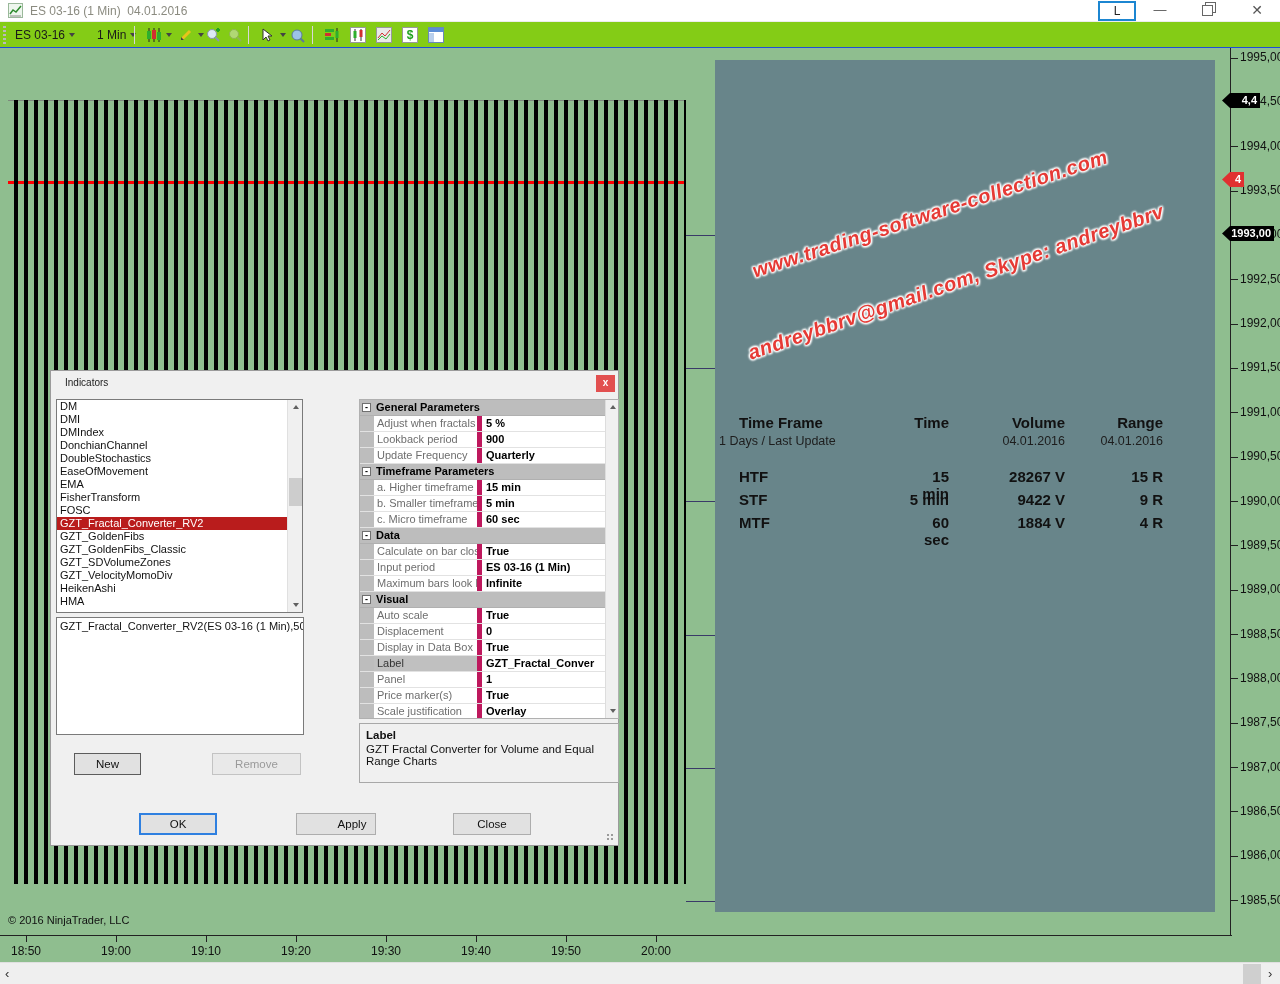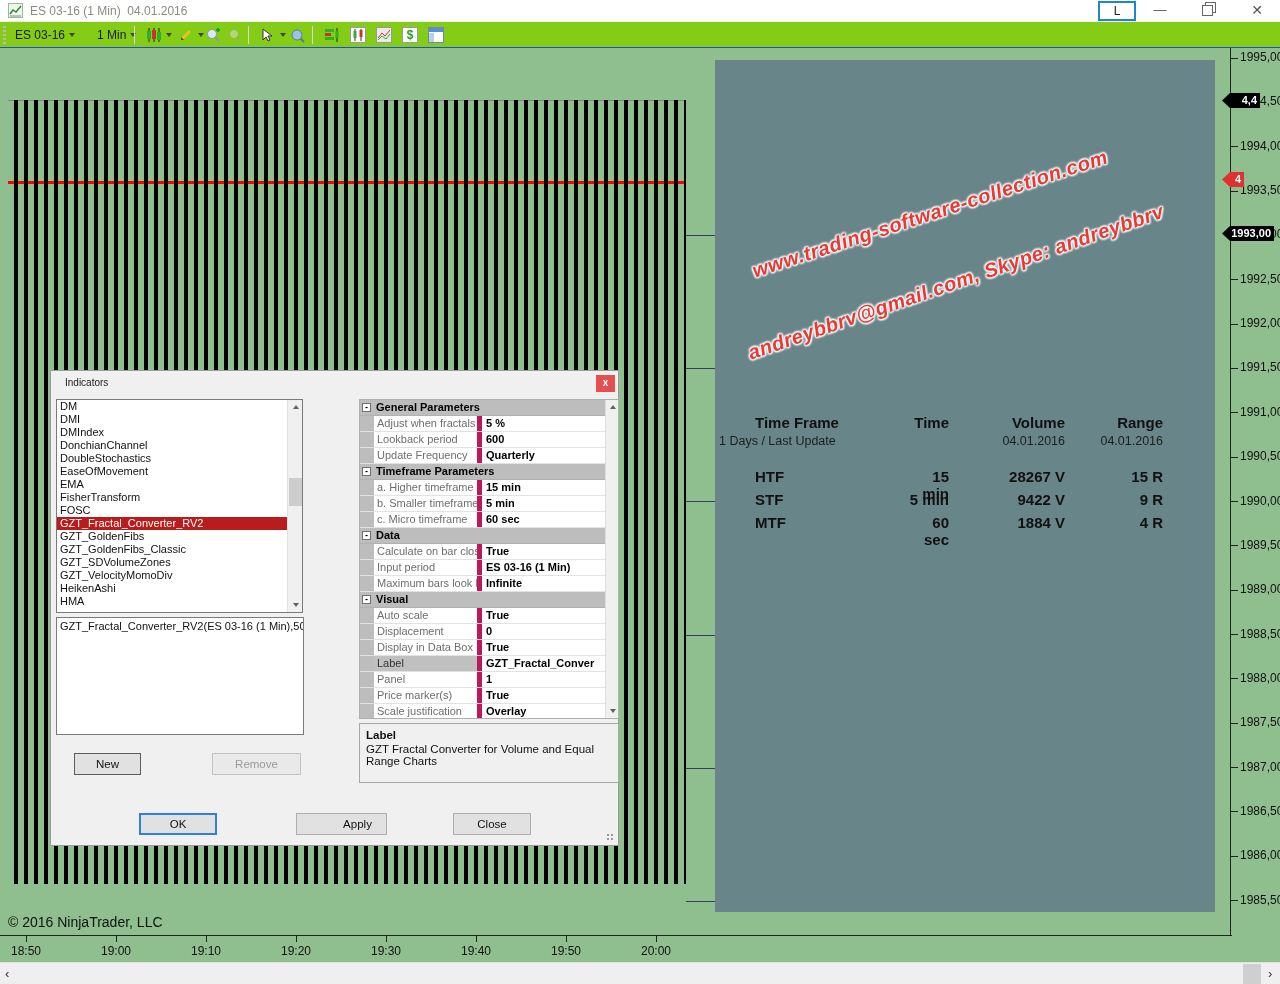--- a/index.html
+++ b/index.html
@@ -38,38 +38,38 @@
   .hline { position:absolute; left:686px; width:529px; height:1px; background:#3a3a68; }
   .panel { position:absolute; left:715px; top:12px; width:500px; height:852px; background:#68858A; }
   .wm { position:absolute; font-style:italic; font-weight:bold; font-size:20px; color:#e63a35; white-space:nowrap; transform-origin:0 50%; letter-spacing:.5px;
         text-shadow:0 0 3px #fff, 0 0 3px #fff, 1px 1px 2px #fff, -1px -1px 2px #fff, 1px -1px 2px #fff, -1px 1px 2px #fff; }
   .wm1 { left:38px; top:200px; transform:rotate(-18deg); }
   .wm2 { left:34px; top:282px; transform:rotate(-19deg); }
   #panel-table { position:absolute; left:0; top:354px; width:448px; display:grid; grid-template-columns:190px 50px 112px 96px; grid-template-rows:20px 34px 23px 23px 23px; color:#111; }
   #panel-table .th { font-size:15px; font-weight:bold; }
   #panel-table .sub { font-size:12.5px; color:#1d1d1d; }
   #panel-table .td { font-size:15px; font-weight:bold; }
-  #panel-table .c0 { padding-left:40px; }
+  #panel-table .c0 { padding-left:24px; }
   #panel-table .sub.c0 { padding-left:4px; }
   #panel-table .c1 { text-align:right; padding-right:6px; }
   #panel-table .c2 { text-align:right; padding-right:2px; }
   #panel-table .c3 { text-align:right; }
 
   .vaxis-line { position:absolute; left:1230px; top:0; width:1px; height:888px; background:#222; }
   .ptick { position:absolute; left:1230px; width:8px; height:1px; background:#222; }
   .plabel { position:absolute; left:1240px; font-size:12px; color:#111; white-space:nowrap; }
   .mtag { position:absolute; left:1222px; color:#fff; font-size:11px; font-weight:bold; text-align:right; padding:1px 3px 0 8px;
           clip-path:polygon(0 50%, 8px 0, 100% 0, 100% 100%, 8px 100%); }
   .mtag.black { background:#000; }
   .mtag.red { background:#e03030; }
 
   .taxis-line { position:absolute; left:0; top:887px; width:1232px; height:1px; background:#222; }
   .ttick { position:absolute; top:887px; width:1px; height:7px; background:#222; }
   .tlabel { position:absolute; top:896px; transform:translateX(-50%); font-size:12px; color:#111; }
-  .copyright { position:absolute; left:8px; top:866px; font-size:14px; color:#111; }
+  .copyright { position:absolute; left:8px; top:866px; font-size:11px; color:#111; }
 
   
   .hscroll { position:absolute; left:0; top:962px; width:1280px; height:22px; background:#efefef; border-top:1px solid #e0e0e0; }
   .hs-arrow { position:absolute; top:3px; font-size:13px; color:#333; }
   .hs-left { left:5px; } .hs-right { left:1268px; }
   .hs-thumb { position:absolute; left:1243px; top:1px; width:18px; height:20px; background:#cfcfcf; }
 
   
   .dialog { position:absolute; left:50px; top:370px; width:569px; height:476px; background:#f0f0f0; border:1px solid #9b9b9b; font-size:11px; }
   .dlg-title { position:absolute; left:0; top:0; width:100%; height:26px; }
@@ -84,21 +84,21 @@
   .tri-up { width:0;height:0;border-left:3px solid transparent;border-right:3px solid transparent;border-bottom:4px solid #606060; }
   .tri-dn { width:0;height:0;border-left:3px solid transparent;border-right:3px solid transparent;border-top:4px solid #606060; }
   .sb-thumb { position:absolute; left:1px; top:78px; width:13px; height:28px; background:#cdcdcd; }
 
   .configured { position:absolute; left:5px; top:246px; width:248px; height:118px; background:#fff; border:1px solid #7a7a7a; padding:2px 3px; color:#111; white-space:nowrap; overflow:hidden; }
 
   .btn { position:absolute; height:22px; background:#e1e1e1; border:1px solid #adadad; font-size:11.5px; color:#111; text-align:center; font-family:"Liberation Sans",sans-serif; }
   .btn-new { left:23px; top:382px; width:67px; border-color:#5c5c5c; }
   .btn-remove { left:161px; top:382px; width:89px; color:#9a9a9a; border-color:#c3c3c3; background:#e9e9e9; }
   .btn-ok { left:88px; top:442px; width:78px; border:2px solid #2f80e0; }
-  .btn-apply { left:245px; top:442px; width:91px;padding-left:32px; }
+  .btn-apply { left:245px; top:442px; width:80px;padding-left:32px; }
   .btn-close { left:402px; top:442px; width:78px; }
 
   .propgrid { position:absolute; left:308px; top:28px; width:260px; height:320px; background:#fff; border:1px solid #b0b0b0; overflow:hidden; }
   .pg-row { display:flex; height:16px; line-height:15px; border-bottom:1px solid #e2e2e2; }
   .pg-cat { background:#bdbdbd; font-weight:bold; color:#000; border-bottom:1px solid #b0b0b0; }
   .pg-margin { width:14px; flex:0 0 14px; background:#bdbdbd; position:relative; }
   .pg-row:not(.pg-cat) .pg-margin { background:#bdbdbd; }
   .cbox { position:absolute; left:2px; top:3px; width:9px; height:9px; background:#fff; border:1px solid #707070; font:700 9px/7px "Liberation Sans",sans-serif; text-align:center; color:#000; }
   .pg-name { width:108px; flex:0 0 108px; color:#6e6e6e; padding-left:3px; border-right:5px solid #be185d; overflow:hidden; white-space:nowrap; }
   .pg-row.selrow .pg-name { background:#c0c0c0; color:#333; }
@@ -416,21 +416,21 @@
             <div class="pg-catlabel">General Parameters</div>
           </div>
           <div class="pg-row">
             <div class="pg-margin"></div>
             <div class="pg-name">Adjust when fractals</div>
             <div class="pg-value">5 %</div>
           </div>
           <div class="pg-row">
             <div class="pg-margin"></div>
             <div class="pg-name">Lookback period</div>
-            <div class="pg-value">600</div>
+            <div class="pg-value">900</div>
           </div>
           <div class="pg-row">
             <div class="pg-margin"></div>
             <div class="pg-name">Update Frequency</div>
             <div class="pg-value">Quarterly</div>
           </div>
           <div class="pg-row pg-cat">
             <div class="pg-margin">
               <span class="cbox">-</span>
             </div>

